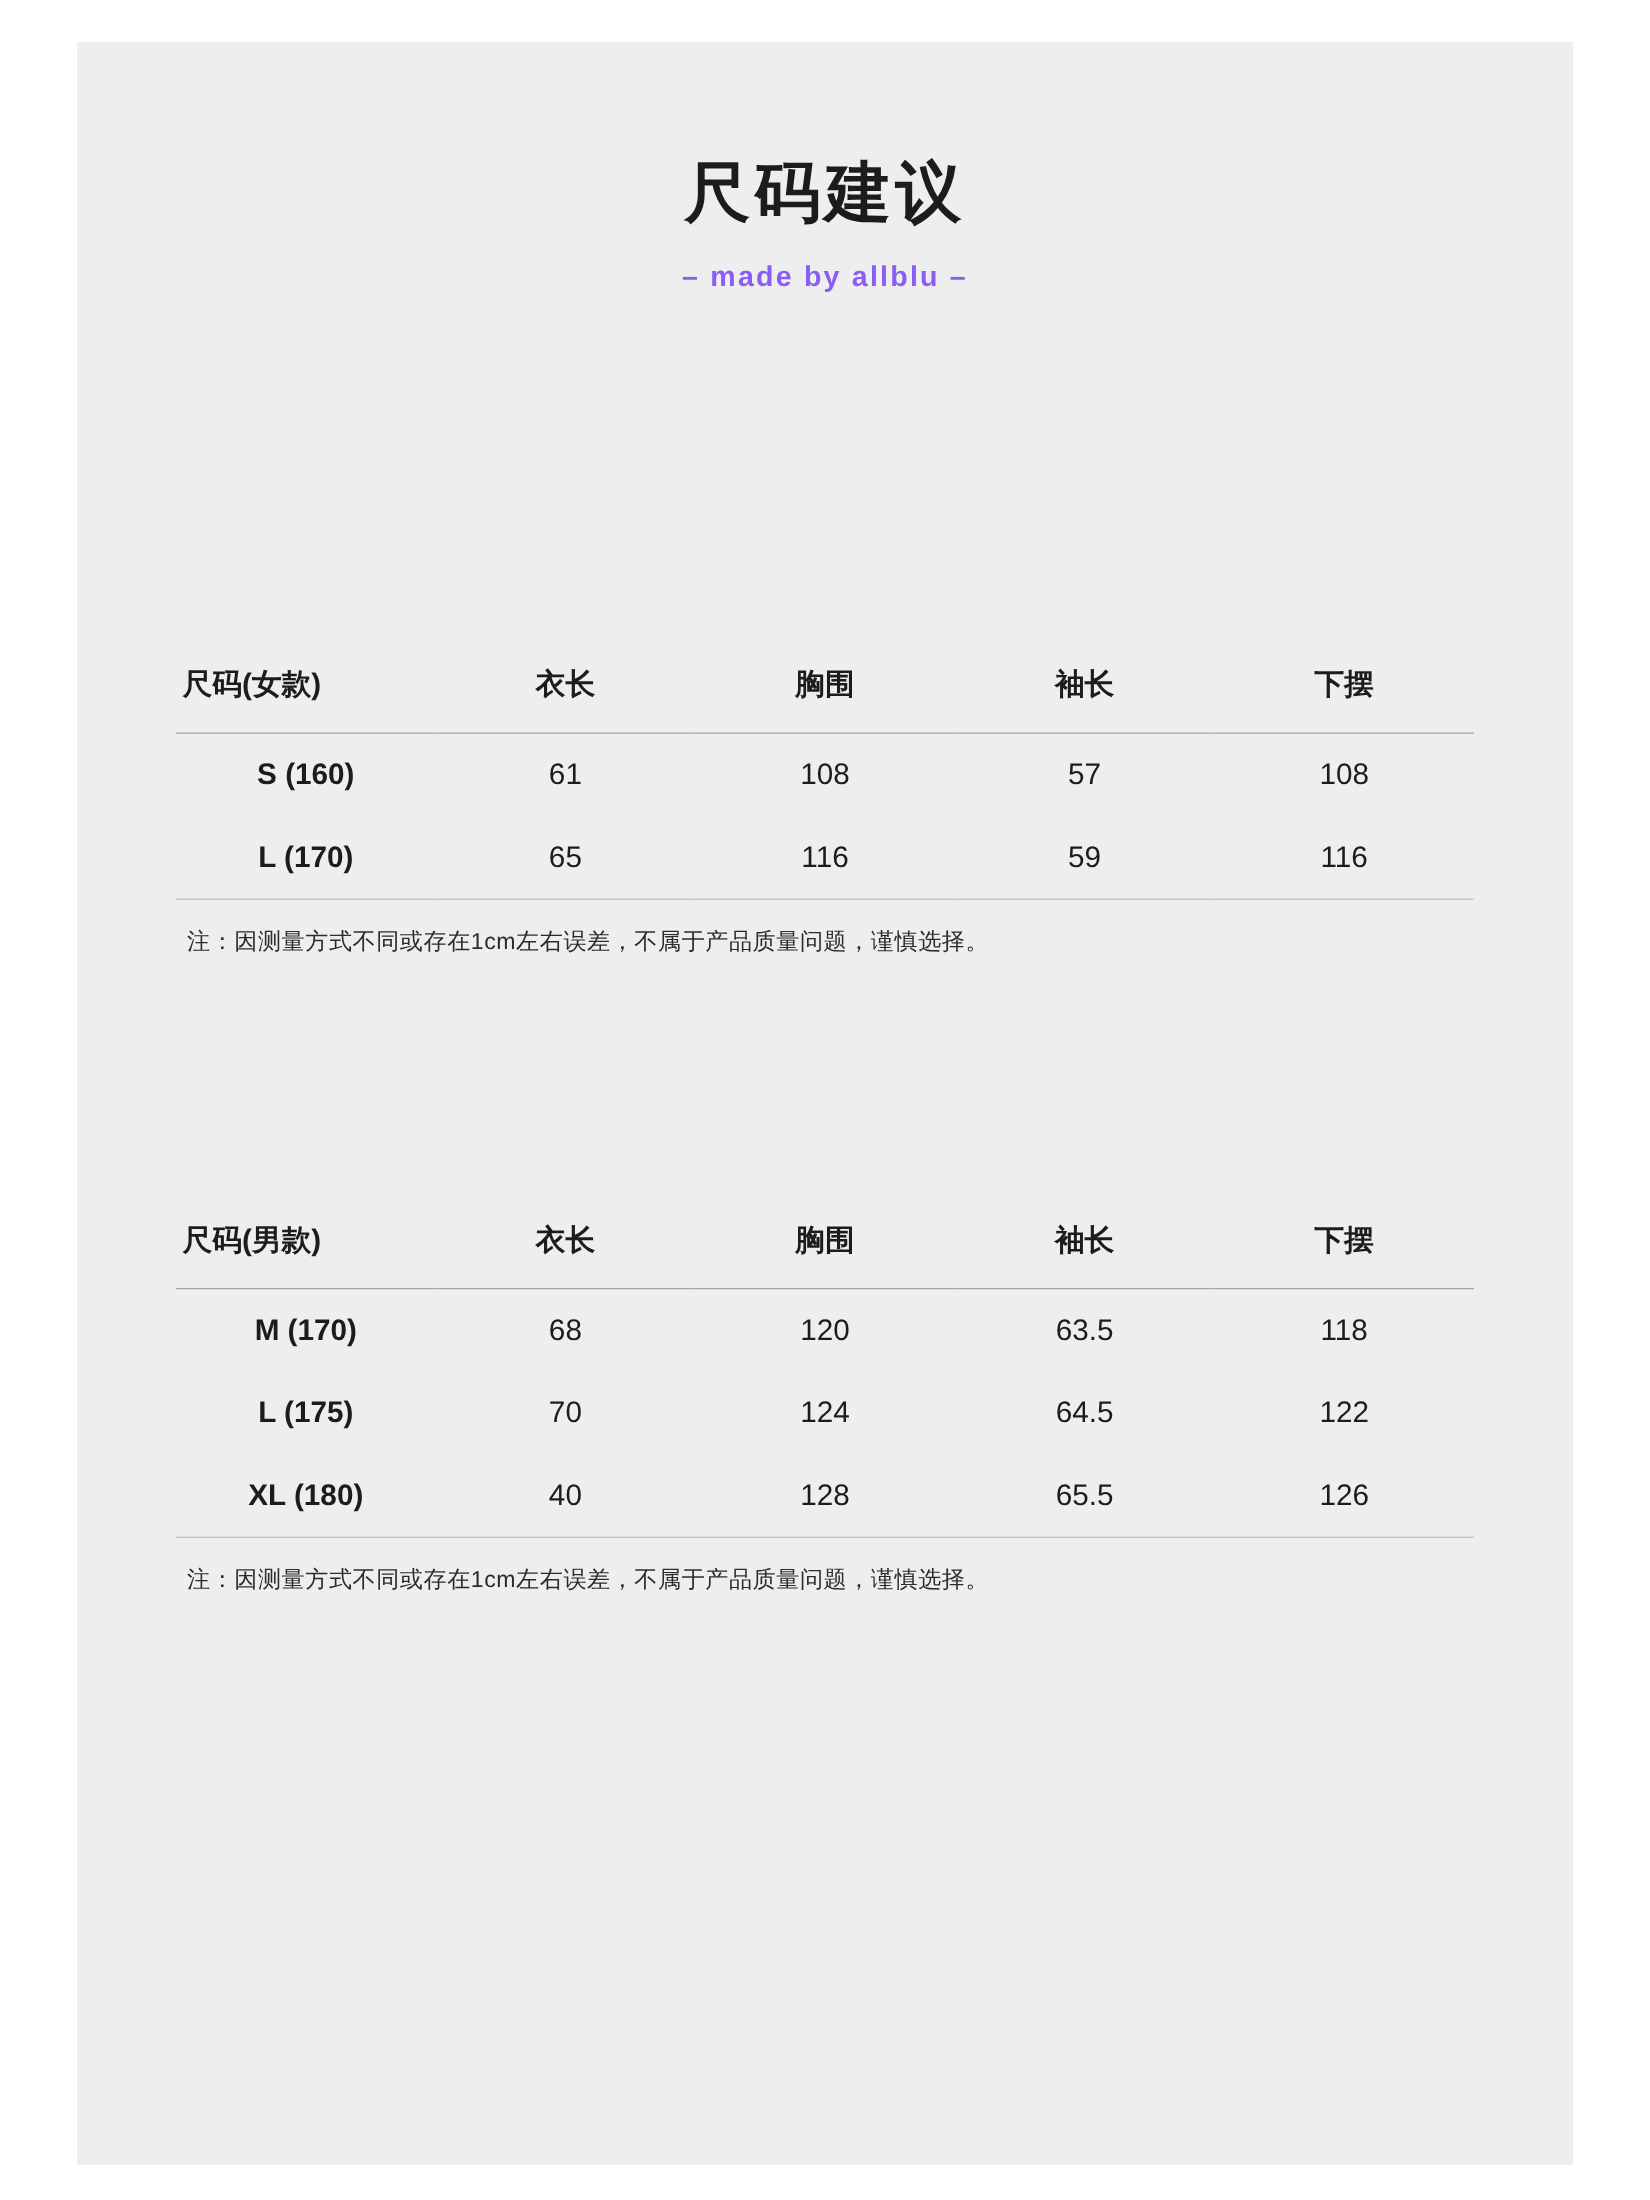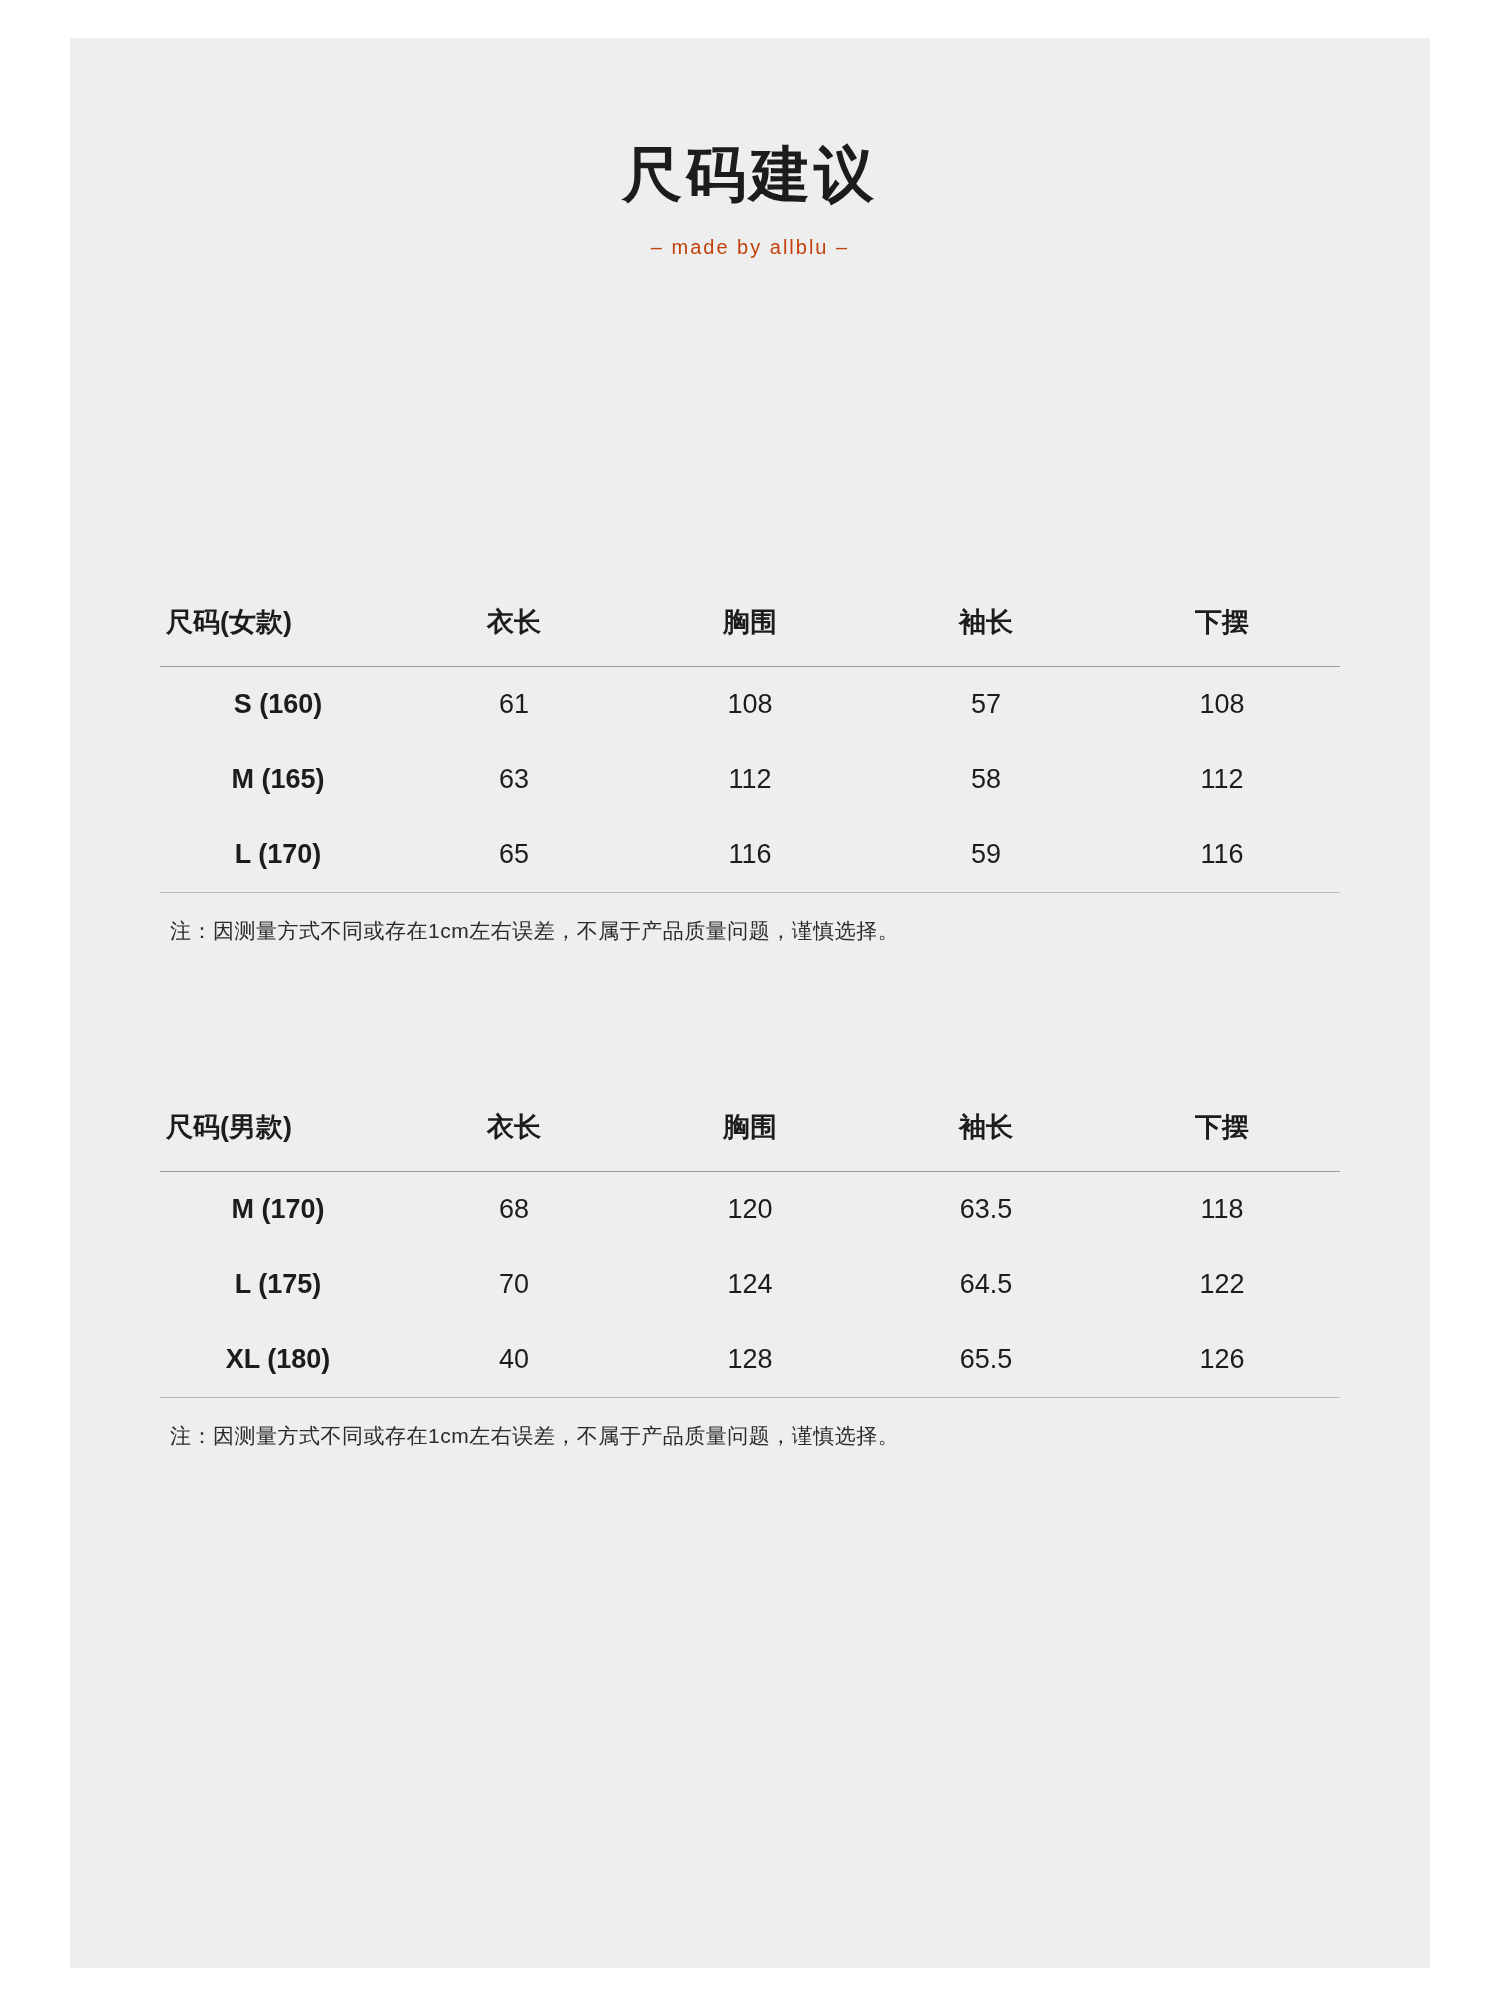--- a/index.html
+++ b/index.html
@@ -36,24 +36,24 @@
   .title {
     font-size: 60px;
     font-weight: bold;
     color: #1c1c1c;
     letter-spacing: 4px;
     line-height: 1.1;
     margin: 0;
   }
   .subtitle {
     margin-top: 28px;
-    font-size: 20px;
-    color: #c2410c;
+    font-size: 26px;
+    color: #8b5cf6;
     letter-spacing: 2px;
-    font-weight: normal;
+    font-weight: bold;
   }
 
   
   .table-block {
     position: absolute;
     left: 90px;
     width: 1180px;
   }
   .table-block.women { top: 565px; }
   .table-block.men   { top: 1070px; }
@@ -122,27 +122,20 @@
         </thead>
         <tbody>
           <tr>
             <td class="size-label">S (160)</td>
             <td>61</td>
             <td>108</td>
             <td>57</td>
             <td>108</td>
           </tr>
           <tr>
-            <td class="size-label">M (165)</td>
-            <td>63</td>
-            <td>112</td>
-            <td>58</td>
-            <td>112</td>
-          </tr>
-          <tr>
             <td class="size-label">L (170)</td>
             <td>65</td>
             <td>116</td>
             <td>59</td>
             <td>116</td>
           </tr>
         </tbody>
       </table>
       <div class="note">注：因测量方式不同或存在1cm左右误差，不属于产品质量问题，谨慎选择。</div>
     </div>

